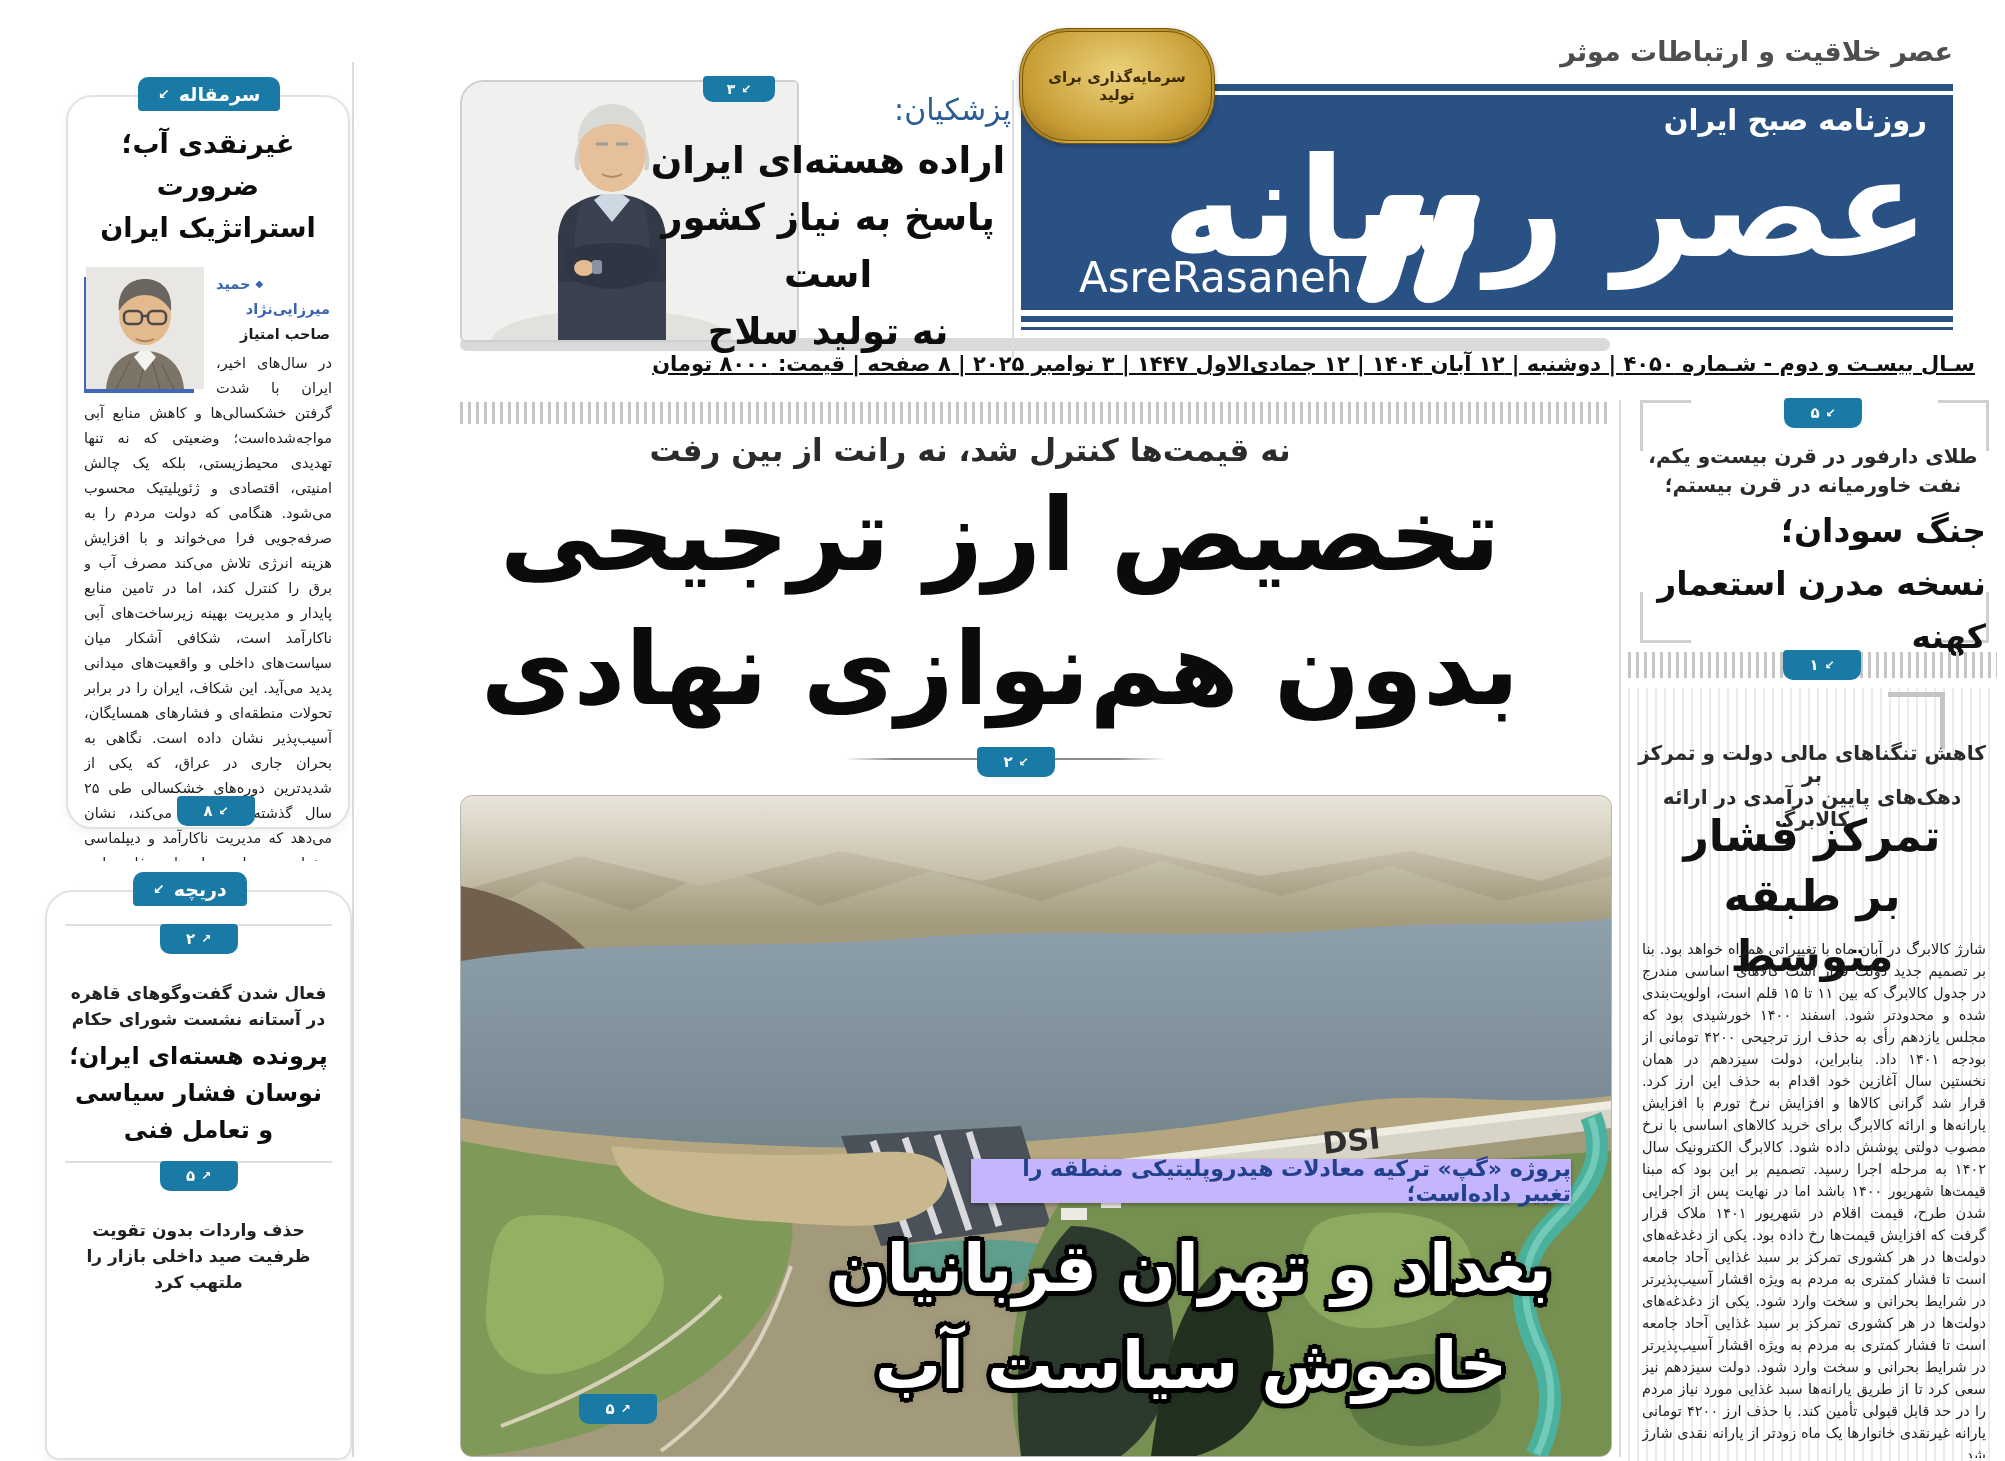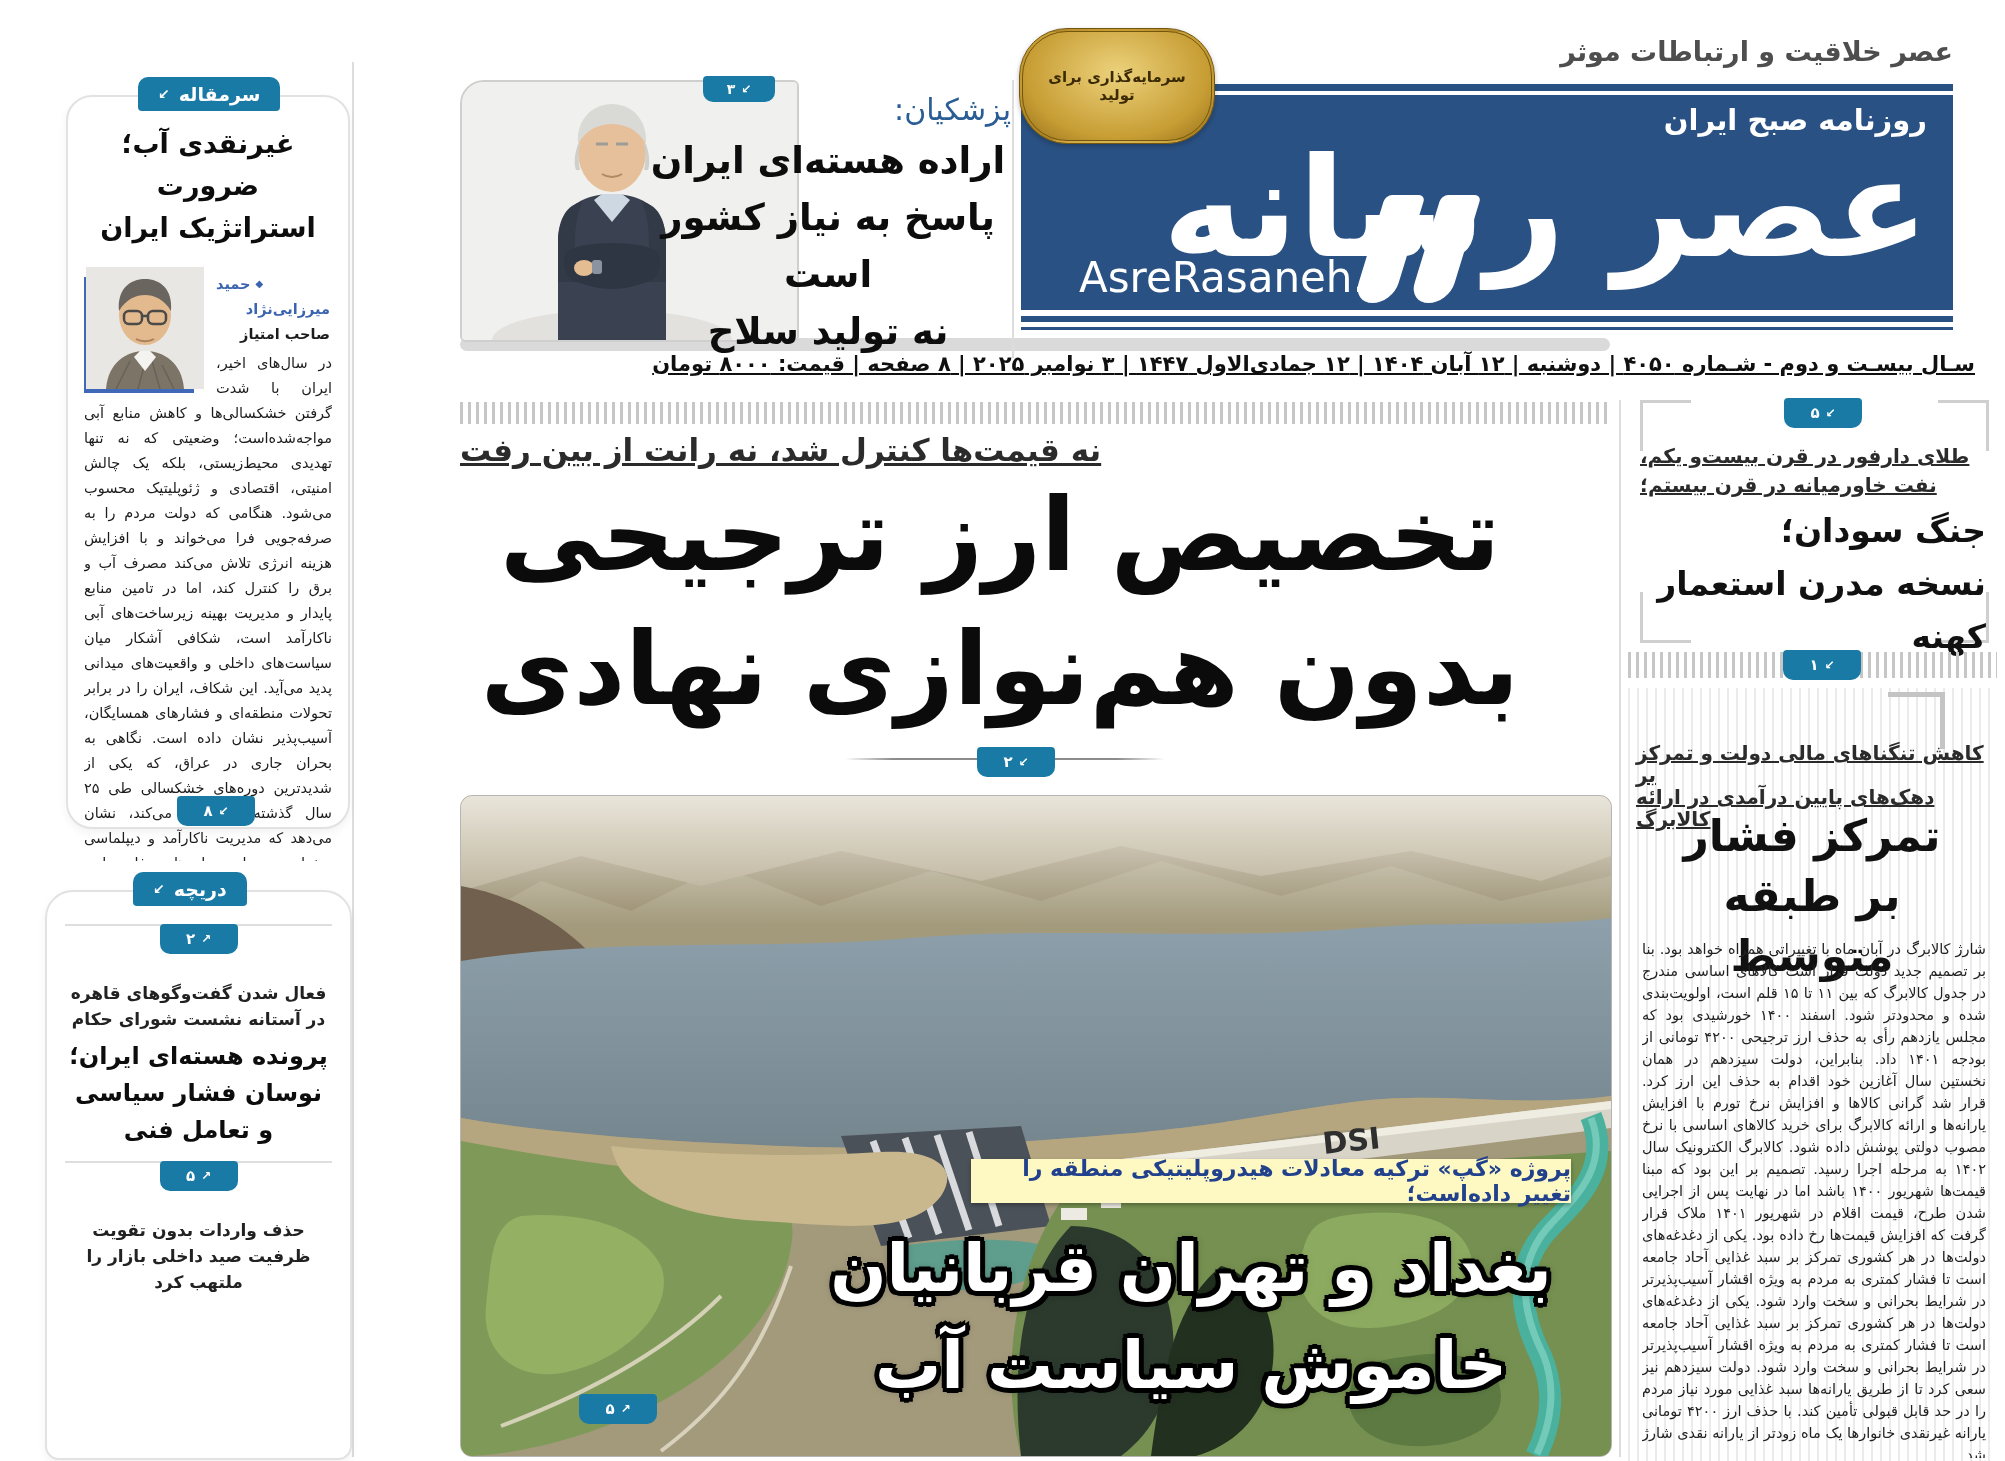--- a/index.html
+++ b/index.html
@@ -33,21 +33,21 @@
          color:#3b2a04;font-size:15px;font-weight:bold;text-align:center;padding:8px;z-index:7;
          box-shadow:0 2px 5px rgba(0,0,0,.25);}
   .dateline{position:absolute;right:30px;top:352px;font-size:21px;font-weight:bold;color:#101010;text-decoration:underline;}
   .tagline{position:absolute;right:52px;top:36px;font-size:27px;font-weight:bold;color:#4e4e4e;}
   
   .hatch{position:absolute;background:repeating-linear-gradient(90deg,#c6c6c6 0 3px,transparent 3px 8px);}
   .stripes{position:absolute;background:repeating-linear-gradient(90deg,#ebebeb 0 2px,transparent 2px 9px);}
   .vline{position:absolute;background:#ddd;width:2px;}
   .graybar{position:absolute;background:#dadada;border-radius:7px;}
   
-  .kick{font-weight:bold;color:#2b2b2b;text-align:left;text-decoration:underline;}
+  .kick{font-weight:bold;color:#2b2b2b;text-align:center;}
   
   .ed-title{font-size:27px;line-height:42px;font-weight:bold;text-align:center;color:#0d0d0d;}
   .ed-byline{font-size:14.5px;font-weight:bold;margin:10px 2px 4px 0;}
   .ed-byline .nm{color:#3a63b0;}
   .ed-byline .dm{color:#3a63b0;font-size:10px;vertical-align:2px;}
   .ed-body{font-size:14.5px;line-height:25px;text-align:justify;color:#1c1c1c;overflow:hidden;}
   .ed-photo{float:left;width:118px;height:122px;margin:6px 12px 8px 2px;position:relative;
             box-shadow:-7px 7px 0 -3px #4068b8;background:#e9e7e3;}
   
   .lead-kick{position:absolute;left:460px;top:432px;width:1020px;font-size:31px;}
@@ -73,21 +73,21 @@
   .cbr{position:absolute;border-color:#cfcfcf;border-style:solid;border-width:0;}
   
   .dr-kick{font-size:17px;line-height:26px;font-weight:bold;text-align:center;color:#222;}
   .dr-hd{font-size:24px;line-height:37px;font-weight:bold;text-align:center;color:#0d0d0d;margin-top:6px;}
   .divline{position:relative;height:34px;border-top:2px solid #dedede;margin-top:12px;}
   .divline .mk{left:50%;transform:translateX(-50%);top:-2px;}
   .dr-item{padding:20px 18px 0 18px;}
   
   .photo{position:absolute;left:460px;top:795px;width:1150px;height:660px;border:1px solid #b5b5b5;
          border-radius:12px;overflow:hidden;}
-  .cap{position:absolute;left:510px;top:363px;width:600px;height:44px;background:#fef9c3;z-index:4;
+  .cap{position:absolute;left:510px;top:363px;width:600px;height:44px;background:#c4b5fd;z-index:4;
        display:flex;align-items:center;justify-content:center;font-size:22px;font-weight:bold;
        color:#22418c;box-shadow:0 2px 4px rgba(0,0,0,.3);}
   .ovl{position:absolute;left:290px;top:424px;width:880px;z-index:4;text-align:center;
        font-size:66px;line-height:97px;font-weight:bold;color:#fff;
        text-shadow:-4px -4px 0 #000,4px -4px 0 #000,-4px 4px 0 #000,4px 4px 0 #000,
                    0 -5px 0 #000,0 5px 0 #000,-5px 0 0 #000,5px 0 0 #000,0 0 10px rgba(0,0,0,.6);}
   svg text{font-family:"DejaVu Sans",sans-serif;}
 </style>
 </head>
 <body>

